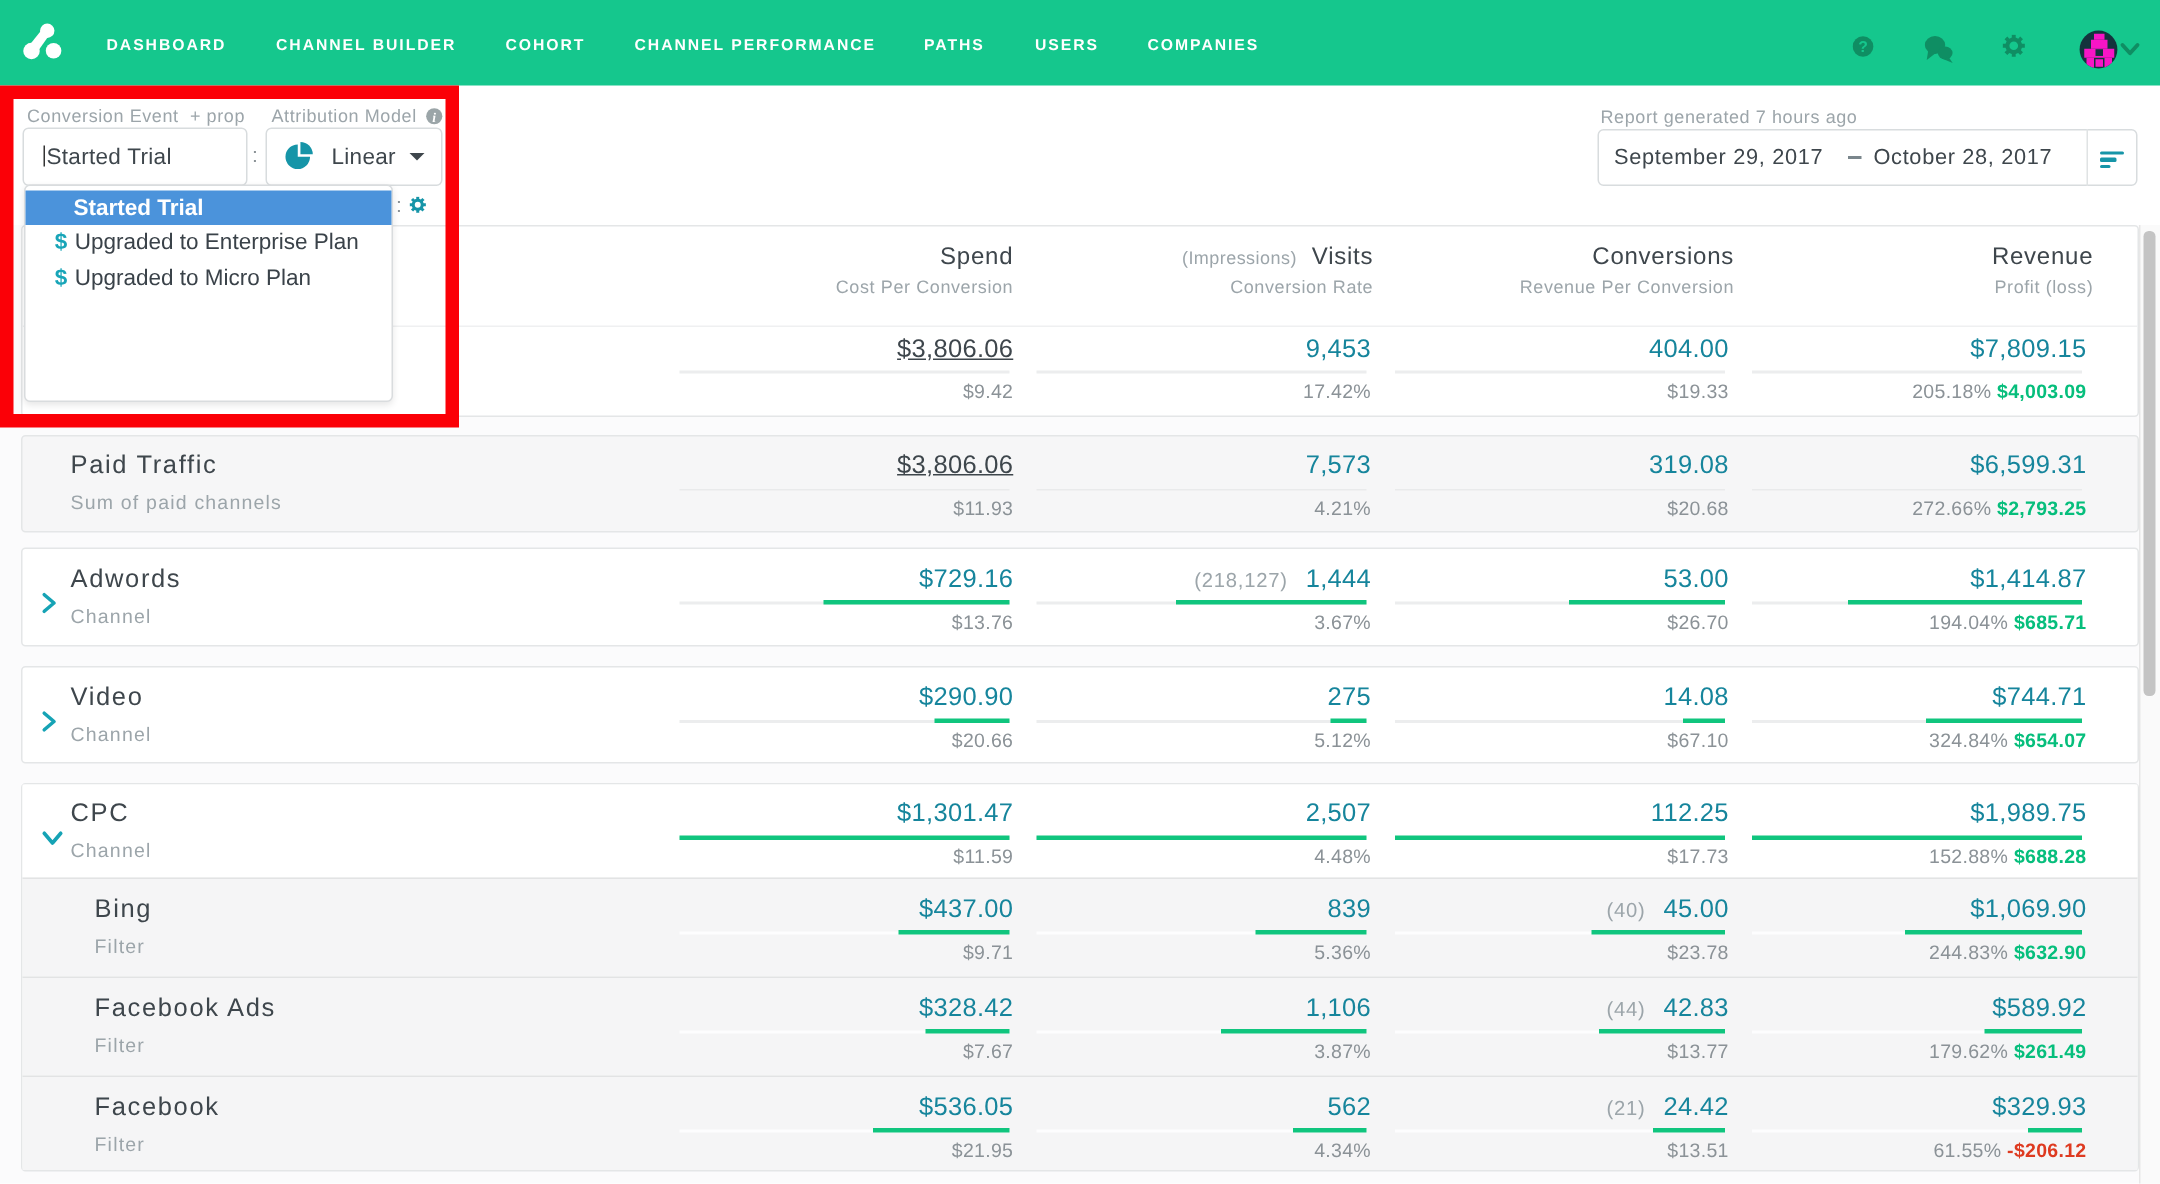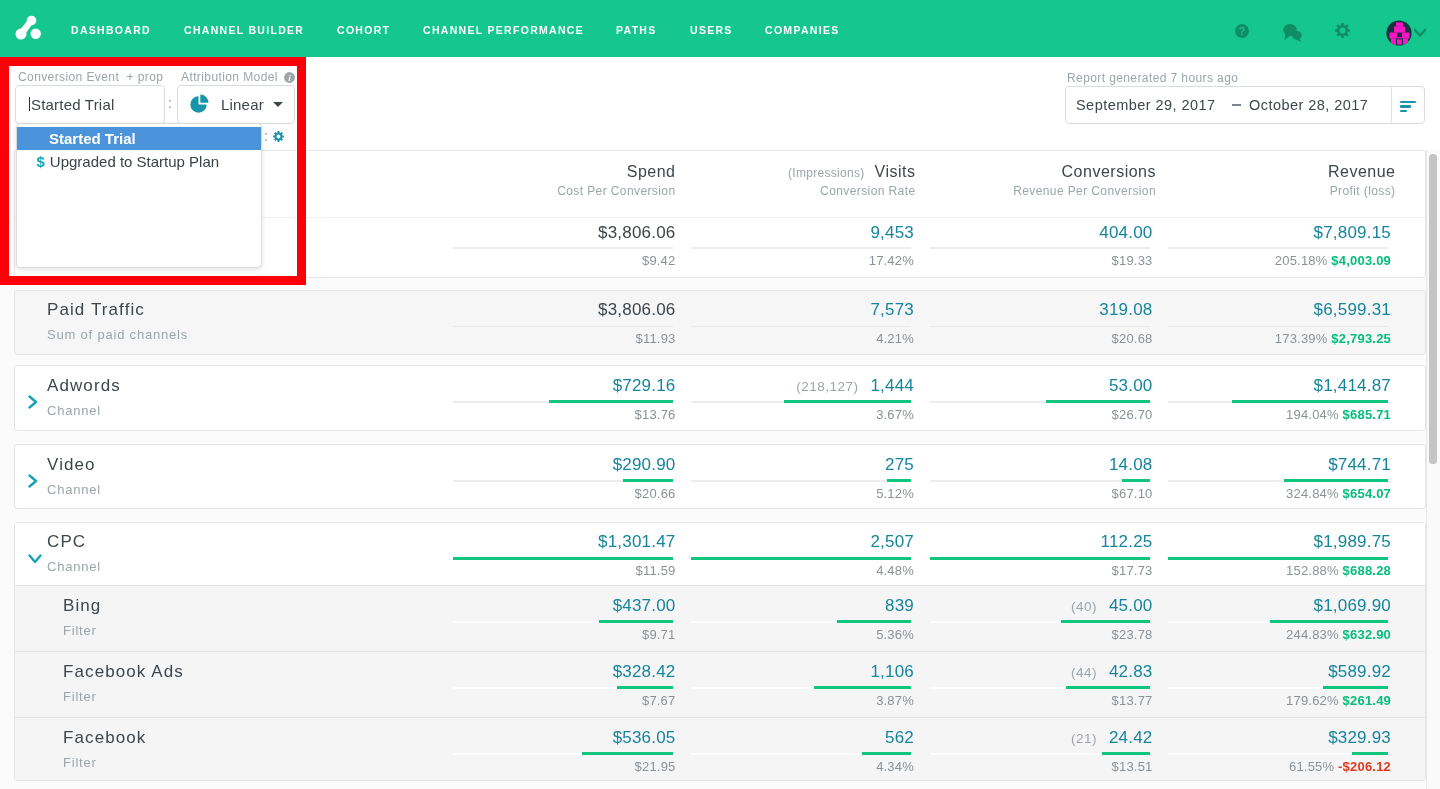--- a/index.html
+++ b/index.html
@@ -26,21 +26,21 @@
 .grow.gray2 { background:#F5F5F6; border-top:1px solid #E2E3E4; }
 .hmain { position:absolute; top:12.5px; font-size:16px; color:#3E464C; letter-spacing:0.5px; }
 .hsub { position:absolute; top:33.5px; font-size:12px; color:#9CA5AA; letter-spacing:0.4px; }
 .hpre { font-size:12px; color:#9CA5AA; margin-right:10px; letter-spacing:0.3px; }
 .hline { position:absolute; left:0; top:66px; width:100%; height:1px; background:#EFF0F1; }
 .r1wrap .mv { top:72px; }
 .r1wrap .divw, .r1wrap .divg { top:96.5px; }
 .r1wrap .sv { top:102px; }
 .mv { position:absolute; top:9.5px; font-size:17px; letter-spacing:0.2px; }
 .mv.teal { color:#16859C; }
-.mv.dark { color:#3E464C; }
+.mv.dark { color:#3E464C;text-decoration:underline; }
 .pre { font-size:13.5px; color:#9CA5AA; margin-right:12px; letter-spacing:0.5px; }
 .divw, .divg { position:absolute; top:35px; width:220.0px; height:1.5px; background:#ECEDEE; }
 .grow.gray2 .divw, .grow.gray2 .divg, .card.gray .divg { background:#FDFDFE; }
 .card.gray .divg { background:#E9EAEB; }
 .bar { position:absolute; top:34.2px; height:3px; background:#10C57E; }
 .sv { position:absolute; top:40.5px; font-size:13px; color:#8B9297; letter-spacing:0.2px; }
 .pct { color:#8B9297; }
 .pos { color:#06BE7C; font-weight:bold; }
 .neg { color:#DE3A20; font-weight:bold; }
 .rlabel { position:absolute; top:9.5px; font-size:17px; color:#3E464C; letter-spacing:1.1px; }
@@ -94,21 +94,21 @@
 <div class="divg" style="right:752.5px"></div>
 <div class="sv" style="right:749.5px">$11.93</div>
 <div class="mv teal" style="right:511.0px">7,573</div>
 <div class="divg" style="right:514.0px"></div>
 <div class="sv" style="right:511.0px">4.21%</div>
 <div class="mv teal" style="right:272.5px">319.08</div>
 <div class="divg" style="right:275.5px"></div>
 <div class="sv" style="right:272.5px">$20.68</div>
 <div class="mv teal" style="right:34.0px">$6,599.31</div>
 <div class="divg" style="right:37.0px"></div>
-<div class="sv" style="right:34.0px"><span class="pct">173.39%</span> <span class="pos">$2,793.25</span></div>
+<div class="sv" style="right:34.0px"><span class="pct">272.66%</span> <span class="pos">$2,793.25</span></div>
 </div>
 <div class="card" style="top:365px;height:65.5px;background:#fff">
 <svg class="chev" width="12" height="16" style="left:11.5px;top:28px">
       <polyline points="2.5,2.5 9,8 2.5,13.5" fill="none" stroke="#16A3B5" stroke-width="2.4" stroke-linecap="round" stroke-linejoin="round"></polyline>
     </svg>
 <div class="rlabel" style="left:32px">Adwords</div>
 <div class="rsub" style="left:32px">Channel</div>
 <div class="mv teal" style="right:749.5px">$729.16</div>
 <div class="divw" style="right:752.5px"></div>
 <div class="bar" style="right:752.5px;width:123.2px"></div>
@@ -311,14 +311,15 @@
 <div class="datetext" style="left:1076px;top:97px">September 29, 2017</div>
 <div class="dash" style="left:1232px;top:104px"></div>
 <div class="datetext" style="left:1249px;top:97px">October 28, 2017</div>
 <div class="vsep" style="left:1391px;top:86px;height:38px"></div>
 <div class="fbar" style="left:1400px;top:100.5px;width:15.5px"></div>
 <div class="fbar" style="left:1400px;top:105px;width:11px"></div>
 <div class="fbar" style="left:1400px;top:109.5px;width:6.5px"></div>
 </div>
 <div id="dd">
     <div class="ddi sel">Started Trial</div>
-<div class="ddi"><span class="dol">$</span>Upgraded to Startup Plan</div>
+<div class="ddi"><span class="dol">$</span>Upgraded to Enterprise Plan</div>
+<div class="ddi"><span class="dol">$</span>Upgraded to Micro Plan</div>
   </div>
 <div id="redbox"></div>
 </body></html>

